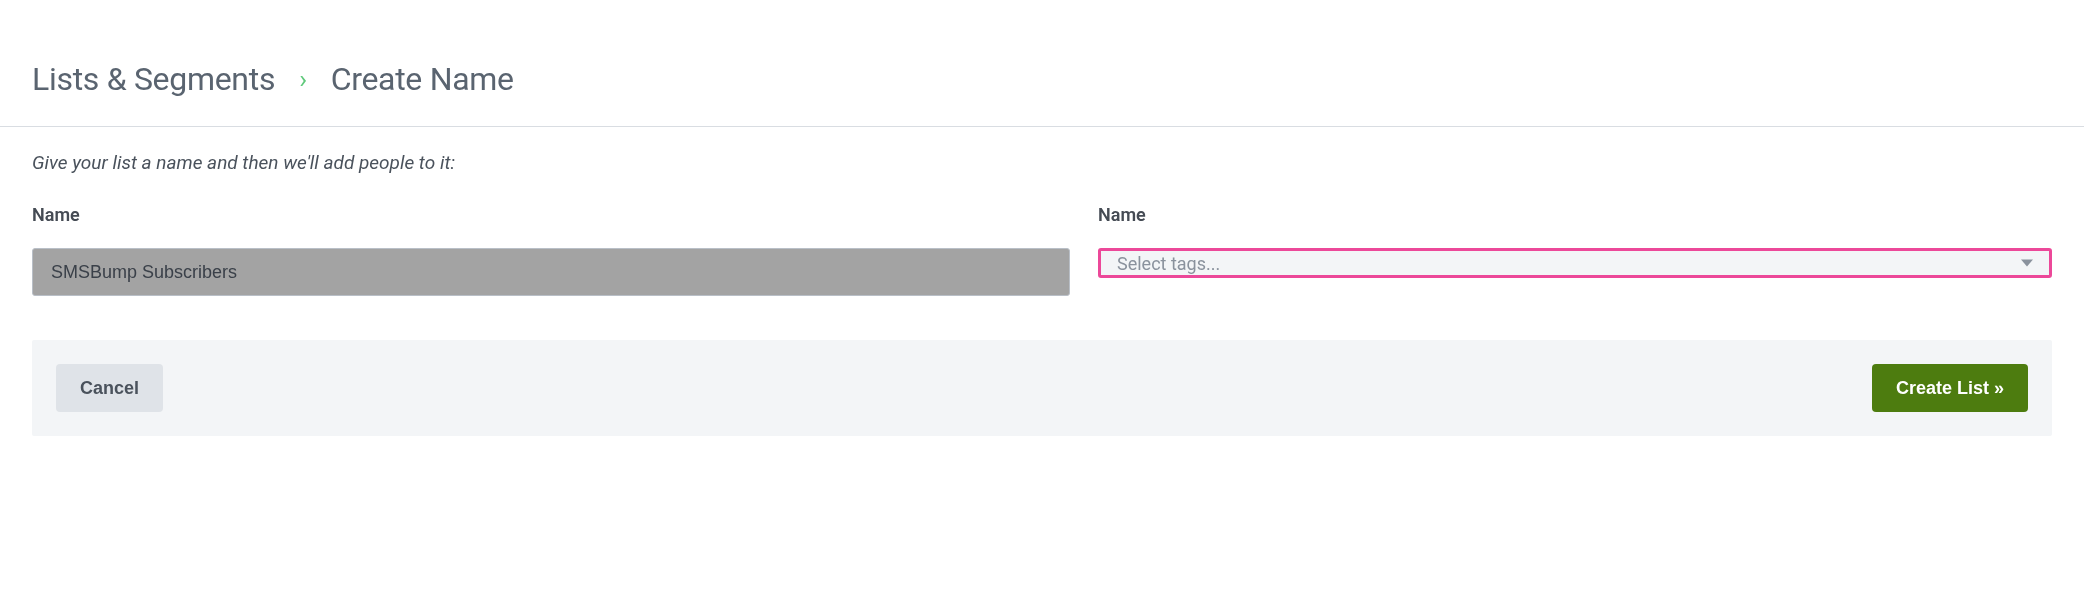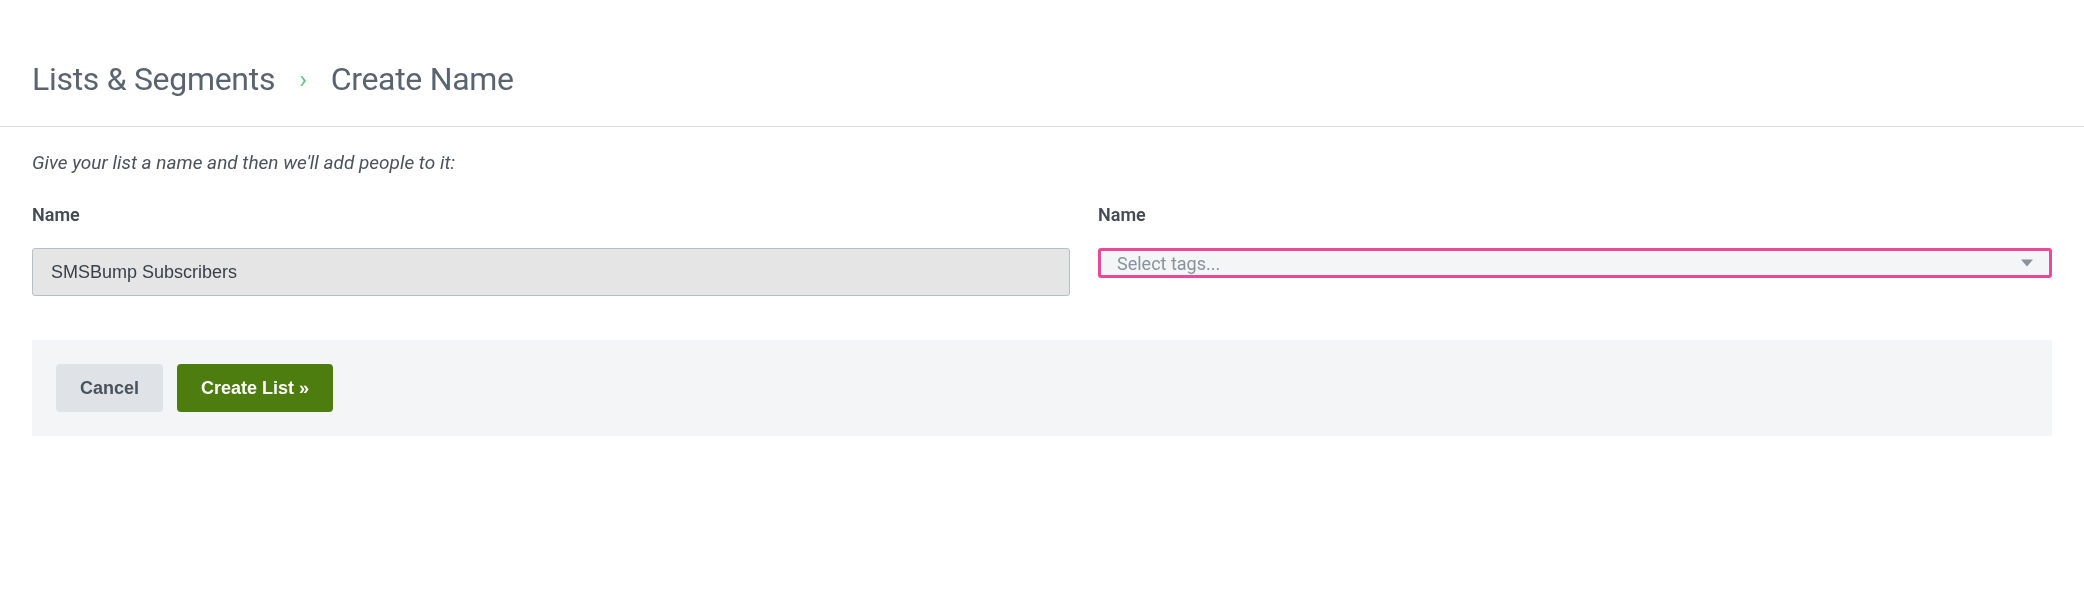--- a/index.html
+++ b/index.html
@@ -67,21 +67,21 @@
       margin-bottom: 23px;
     }
     .text-input {
       width: 100%;
       height: 48px;
       padding: 0 18px;
       font-size: 18px;
       color: #3a4049;
       border: 1px solid #b9bfc7;
       border-radius: 3px;
-      background: #e5e5e5;
+      background: #a3a3a3;
       outline: none;
     }
     .select-wrap {
       position: relative;
       width: 100%;
       height: 30px;
       background: #f3f5f7;
       border: 3px solid #ec4899;
       border-radius: 3px;
       display: flex;
@@ -102,21 +102,21 @@
       height: 0;
       border-left: 6px solid transparent;
       border-right: 6px solid transparent;
       border-top: 7px solid #8a929d;
     }
     .footer-bar {
       margin: 44px 32px 0 32px;
       background: #f3f5f7;
       padding: 24px 24px;
       display: flex;
-      justify-content: flex-start;
+      justify-content: space-between;
       gap: 14px;
       border-radius: 2px;
     }
     .btn {
       display: inline-flex;
       align-items: center;
       justify-content: center;
       height: 48px;
       padding: 0 24px;
       font-size: 18px;

